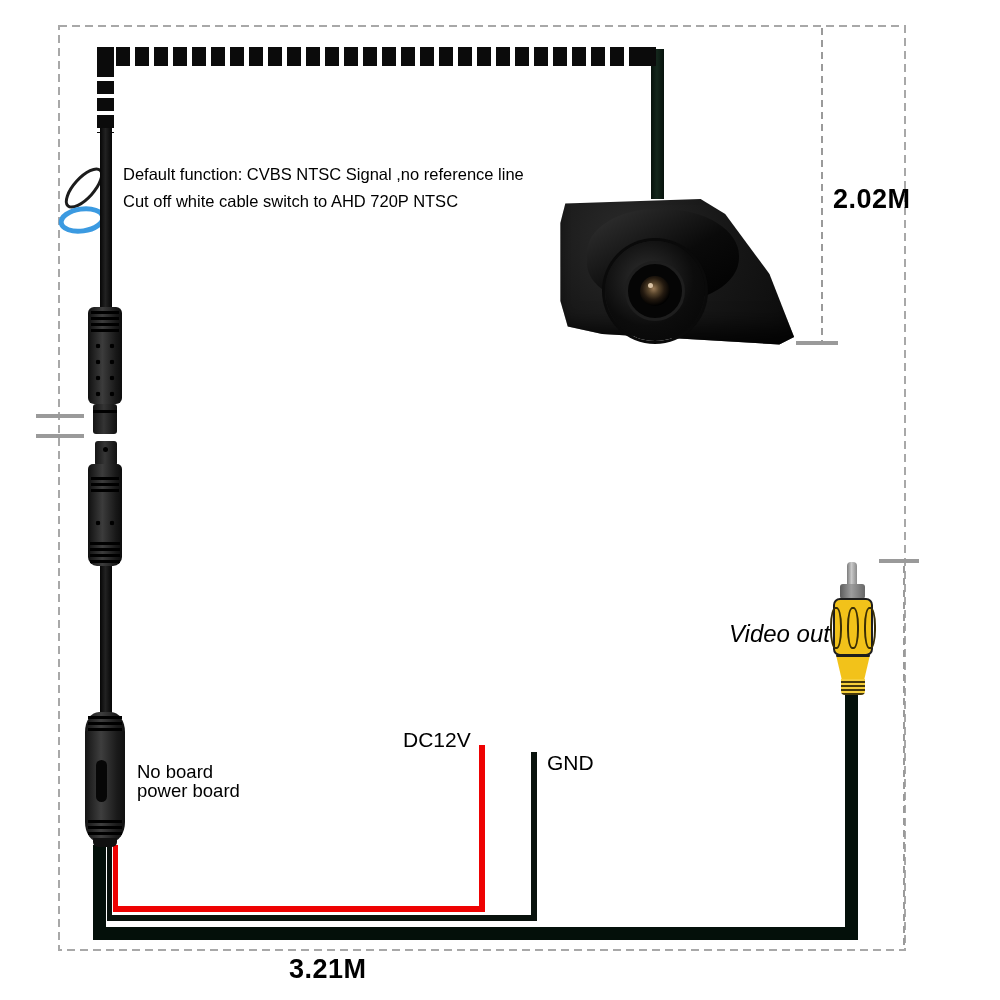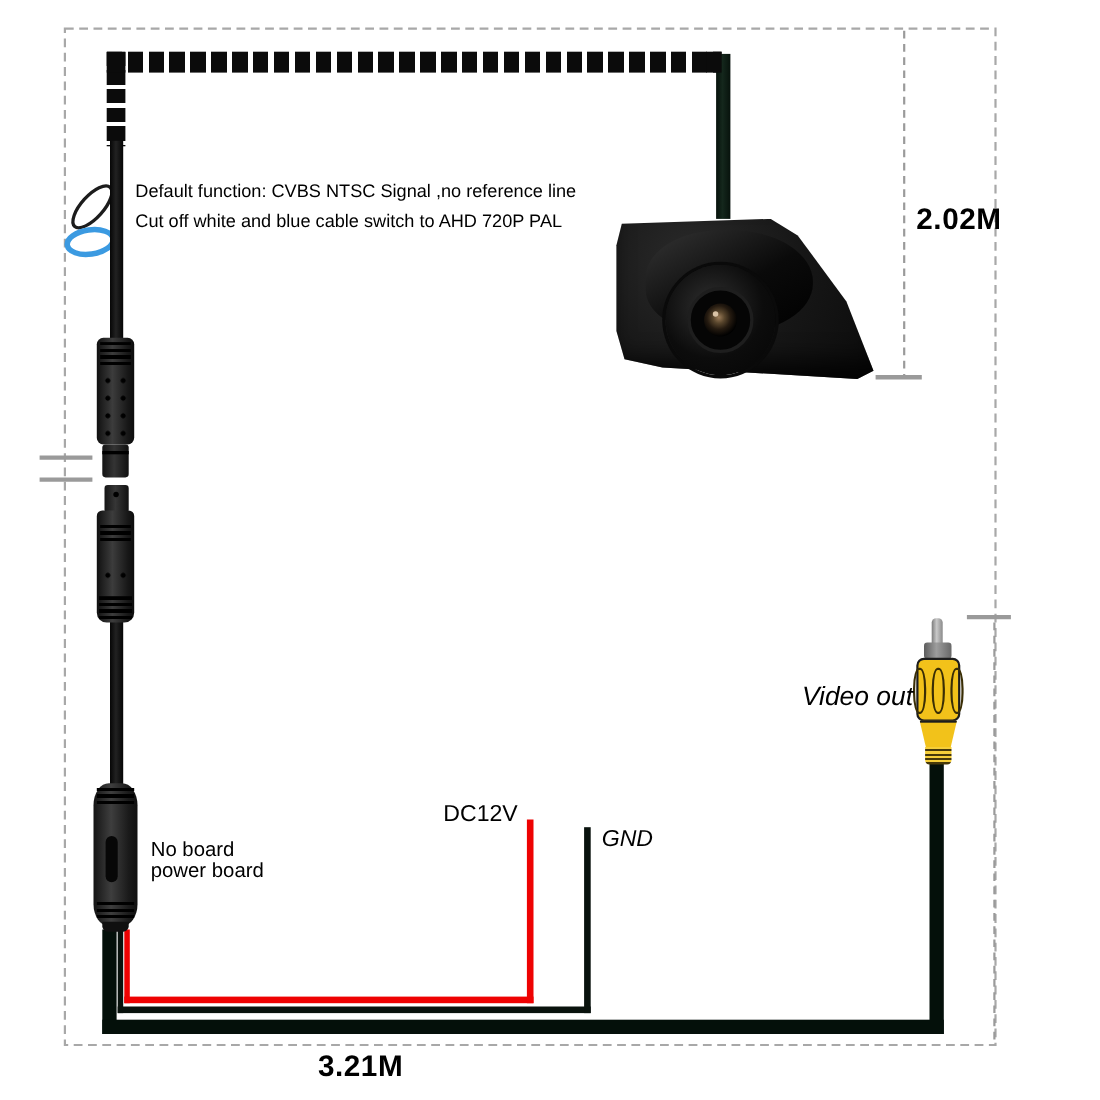--- a/index.html
+++ b/index.html
@@ -110,21 +110,21 @@
     background:#d9c3a6; }
 
   
   .txt { z-index:5; color:#000; white-space:nowrap; }
   .info-lines { left:123px; top:161px; font-size:16.5px; line-height:27px; }
   .len-label { font-size:27px; font-weight:bold; letter-spacing:.5px; }
   .len-2m { left:833px; top:184px; }
   .len-3m { left:289px; top:954px; }
   .videoout-label { left:729px; top:620px; font-size:24px;font-style:italic; }
   .dc12v-label { left:403px; top:728px; font-size:21px; }
-  .gnd-label { left:547px; top:751px; font-size:21px;font-style:italic; }
+  .gnd-label { left:547px; top:751px; font-size:21px; }
   .pboard-label { left:137px; top:762px; font-size:18.5px; line-height:19px; white-space:normal; width:140px; }
 </style>
 </head>
 <body>
 
 <div id="canvas">
 
   <svg id="guides" viewBox="0 0 1000 1000" xmlns="http://www.w3.org/2000/svg">
     <rect x="59" y="26" width="846" height="924" fill="none" stroke="#a8a8a8" stroke-width="2" stroke-dasharray="8 5"></rect>
     <line x1="822" y1="28" x2="822" y2="341" stroke="#9a9a9a" stroke-width="2" stroke-dasharray="7 5"></line>
@@ -188,21 +188,21 @@
     <div class="camera-mount"></div>
     <div class="camera-bump"></div>
     <div class="lens-outer"></div>
     <div class="lens-mid"></div>
     <div class="lens-core"></div>
     <div class="lens-glint"></div>
   </div>
 
   <div class="abs txt info-lines">
     <div>Default function: CVBS NTSC Signal ,no reference line</div>
-    <div>Cut off white and blue cable switch to AHD 720P PAL</div>
+    <div>Cut off white cable switch to AHD 720P NTSC</div>
   </div>
 
   <div class="abs txt len-label len-2m">2.02M</div>
   <div class="abs txt len-label len-3m">3.21M</div>
   <div class="abs txt videoout-label">Video out</div>
   <div class="abs txt dc12v-label">DC12V</div>
   <div class="abs txt gnd-label">GND</div>
   <div class="abs txt pboard-label">
     <div>No board</div>
     <div>power board</div>

